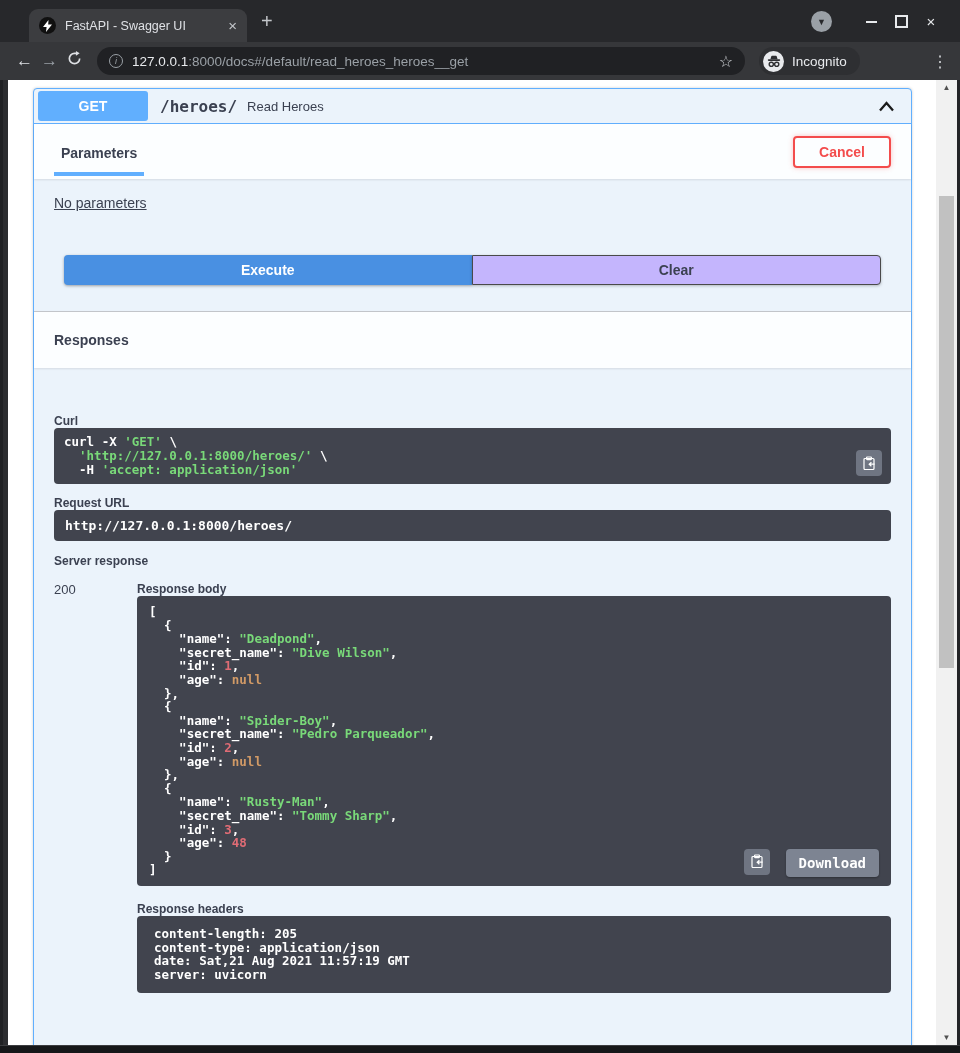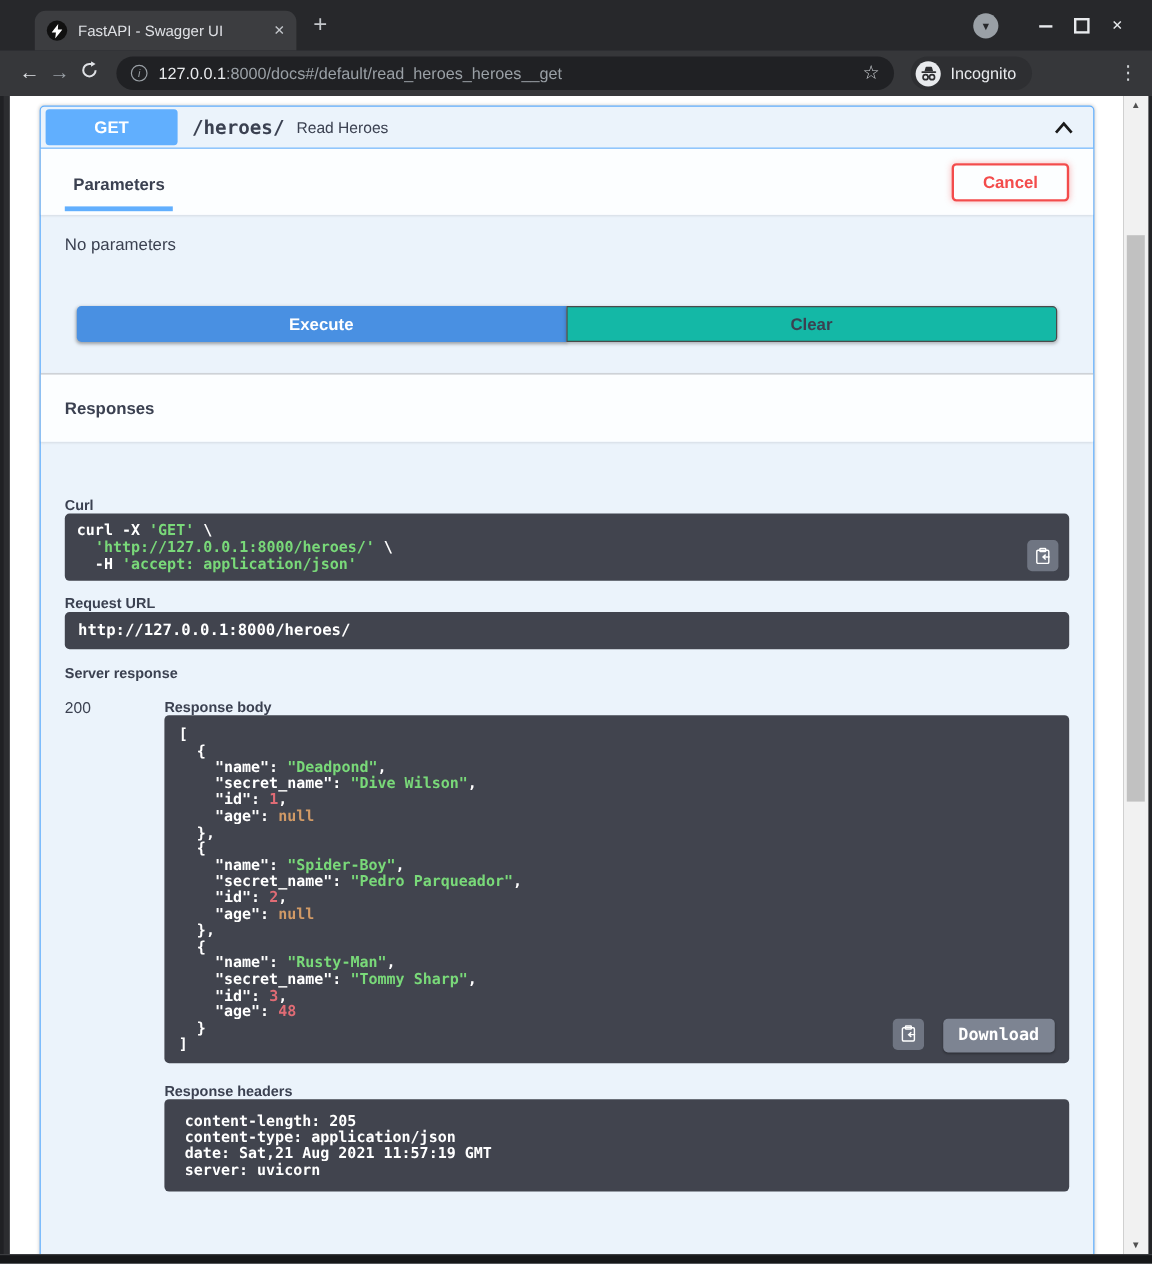--- a/index.html
+++ b/index.html
@@ -65,25 +65,25 @@
 
   .sec-header{background:rgba(255,255,255,.85);box-shadow:0 1px 2px rgba(0,0,0,.1);
               display:flex;align-items:center;padding:0 20px;}
   .params-header{height:55px;}
   .tabitem{height:100%;display:flex;align-items:flex-end;}
   .tabitem-label{font-size:14px;font-weight:bold;color:var(--text-dark);padding:0 7px 11px;
                  border-bottom:4px solid var(--accent-get);margin-bottom:3px;}
   .cancel-btn{margin-left:auto;border:2px solid var(--cancel-red);color:var(--cancel-red);
               font-weight:bold;font-size:14px;background:transparent;border-radius:4px;
               padding:6px 24px;box-shadow:0 0 5px rgba(243,76,76,.35);font-family:inherit;}
-  .params-body{padding:16px 20px 44px;font-size:14px;color:var(--text-dark);}
+  .params-body{padding:16px 20px 44px;font-size:14px;color:var(--text-dark);text-decoration:underline;}
   .execute-row{display:flex;padding:0 30px 26px;}
   .btn-execute{flex:1;background:var(--execute-blue);color:#fff;font-weight:bold;font-size:14px;
                border:none;border-radius:4px 0 0 4px;height:30px;box-shadow:0 1px 3px rgba(0,0,0,.35);font-family:inherit;}
-  .btn-clear{flex:1;background:#14b8a6;color:var(--text-dark);font-weight:bold;font-size:14px;
+  .btn-clear{flex:1;background:#c4b5fd;color:var(--text-dark);font-weight:bold;font-size:14px;
              border:1px solid #4a4a4a;border-radius:0 4px 4px 0;height:30px;box-shadow:0 1px 3px rgba(0,0,0,.25);font-family:inherit;}
   .responses-header{height:56px;border-top:1px solid rgba(59,65,81,.3);font-size:14px;
                     font-weight:bold;color:var(--text-dark);}
   .responses-body{padding:26px 20px 30px;margin-top:20px;}
   .lbl{font-size:12px;font-weight:bold;color:var(--text-dark);}
   pre.code{background:var(--code-bg);border-radius:4px;color:#fff;
            font-family:"DejaVu Sans Mono",monospace;margin:0;position:relative;white-space:pre;overflow:hidden;}
   .curl-pre{margin-top:5px;padding:7px 10px;font-size:12.5px;line-height:14px;font-weight:bold;}
   .tok-string{color:var(--json-string);} .tok-key{color:#fff;}
   .tok-num{color:var(--json-number);} .tok-null{color:var(--json-null);}

